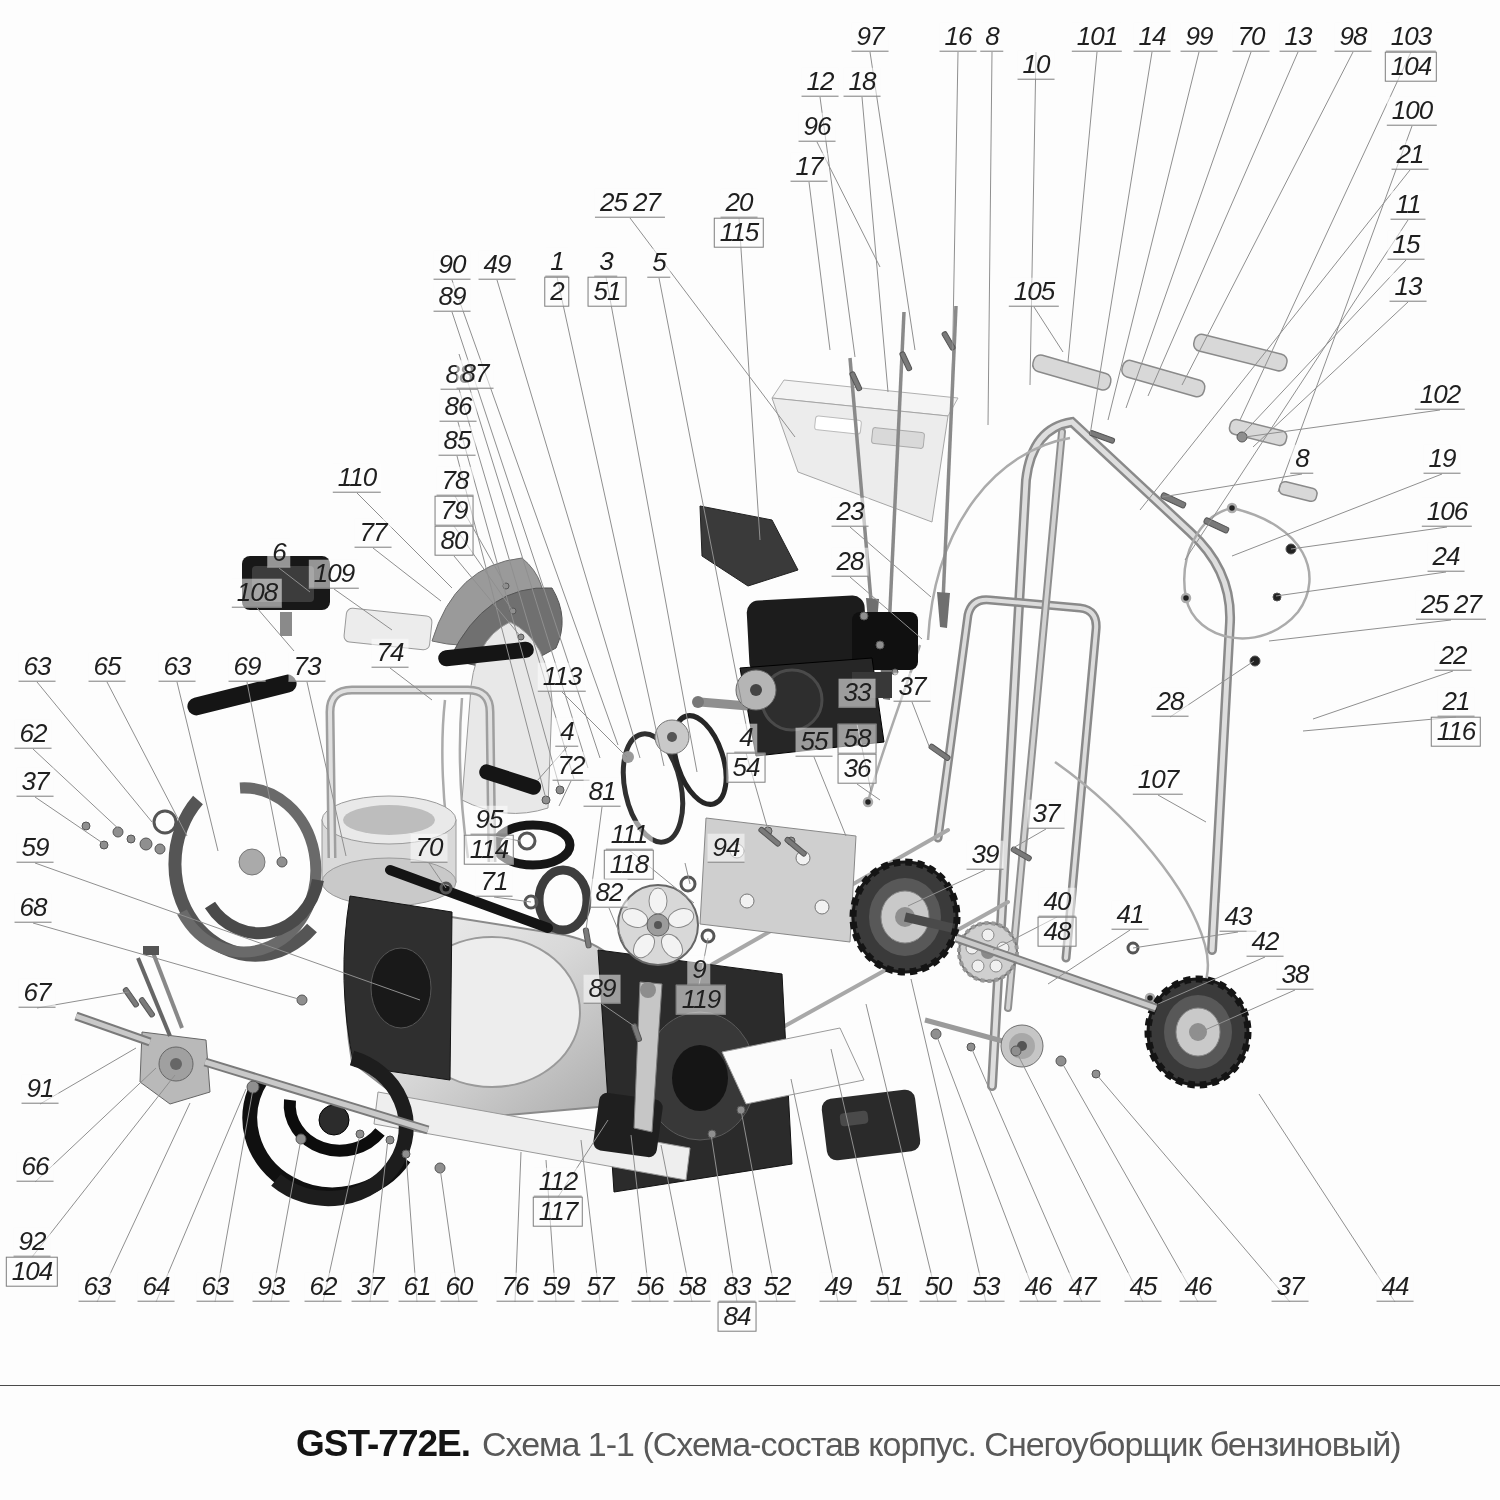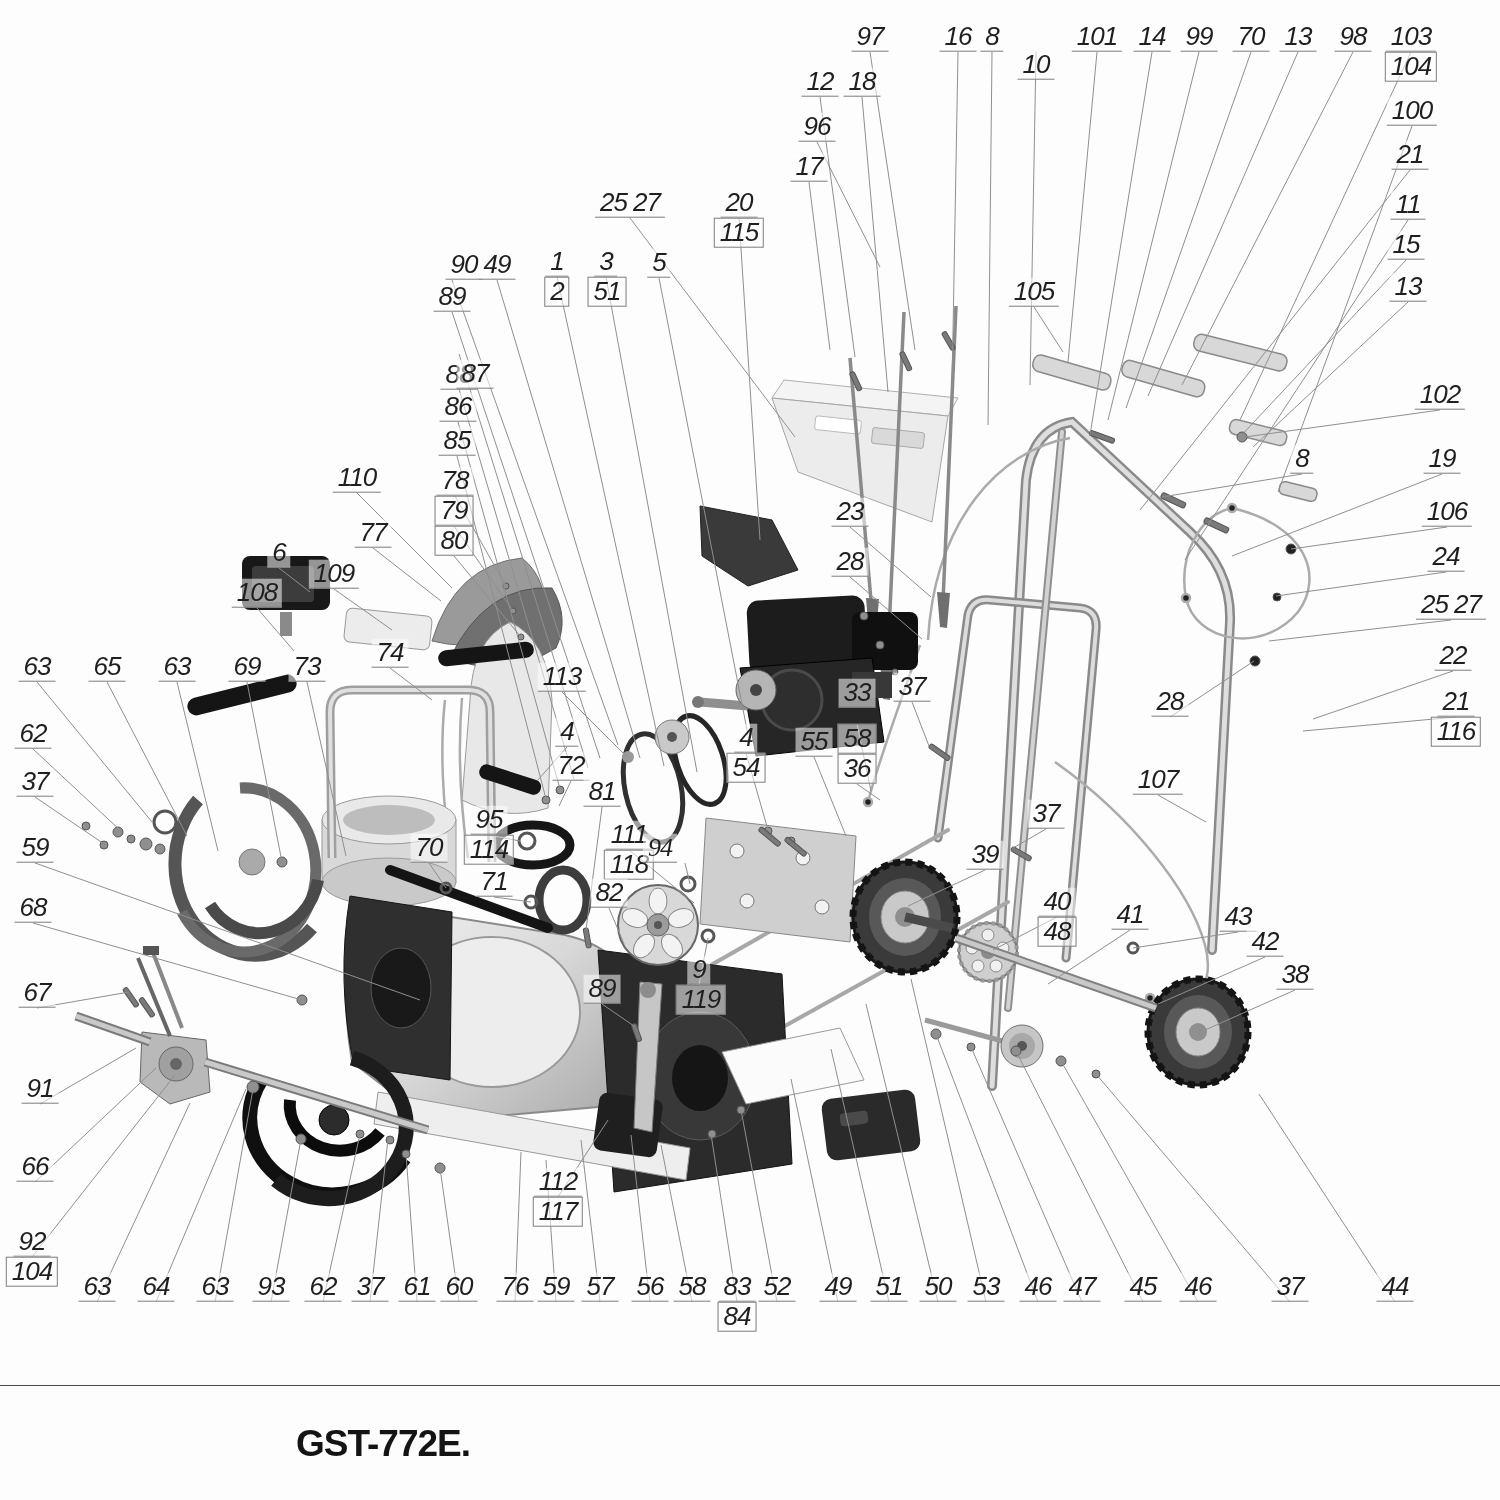--- a/index.html
+++ b/index.html
@@ -440,21 +440,21 @@
       <div class="callout" style="left: 809px; top: 182px;">17</div>
       <div class="callout" style="left: 1412px; top: 126px;">100</div>
       <div class="callout" style="left: 1410px; top: 170px;">21</div>
       <div class="callout" style="left: 1408px; top: 220px;">11</div>
       <div class="callout" style="left: 1406px; top: 260px;">15</div>
       <div class="callout" style="left: 1408px; top: 302px;">13</div>
       <div class="callout" style="left: 630px; top: 218px;">25 27</div>
       <div class="callout" style="left: 739px; top: 218px;">20</div>
       <div class="callout boxed" style="left: 739px; top: 248px;">115</div>
       <div class="callout" style="left: 1034px; top: 307px;">105</div>
-      <div class="callout" style="left: 464px; top: 280px;">90</div>
+      <div class="callout" style="left: 452px; top: 280px;">90</div>
       <div class="callout" style="left: 497px; top: 280px;">49</div>
       <div class="callout" style="left: 557px; top: 277px;">1</div>
       <div class="callout boxed" style="left: 557px; top: 307px;">2</div>
       <div class="callout" style="left: 606px; top: 277px;">3</div>
       <div class="callout boxed" style="left: 607px; top: 307px;">51</div>
       <div class="callout" style="left: 659px; top: 278px;">5</div>
       <div class="callout" style="left: 452px; top: 312px;">89</div>
       <div class="callout" style="left: 459px; top: 354px; margin-top: 36px;">88</div>
       <div class="callout" style="left: 475px; top: 389px;">87</div>
       <div class="callout" style="left: 458px; top: 422px;">86</div>
@@ -493,21 +493,21 @@
       <div class="callout" style="left: 567px; top: 747px;">4</div>
       <div class="callout" style="left: 571px; top: 781px;">72</div>
       <div class="callout" style="left: 602px; top: 807px;">81</div>
       <div class="callout" style="left: 489px; top: 835px;">95</div>
       <div class="callout boxed" style="left: 489px; top: 865px;">114</div>
       <div class="callout" style="left: 429px; top: 863px;">70</div>
       <div class="callout" style="left: 494px; top: 897px;">71</div>
       <div class="callout" style="left: 629px; top: 850px;">111</div>
       <div class="callout boxed" style="left: 629px; top: 880px;">118</div>
       <div class="callout" style="left: 609px; top: 908px;">82</div>
-      <div class="callout" style="left: 660px; top: 863px; font-family: Liberation Serif, serif;">94</div>
+      <div class="callout" style="left: 726px; top: 863px;">94</div>
       <div class="callout" style="left: 699px; top: 985px;">9</div>
       <div class="callout boxed" style="left: 701px; top: 1015px;">119</div>
       <div class="callout" style="left: 602px; top: 1004px;">89</div>
       <div class="callout" style="left: 985px; top: 870px;">39</div>
       <div class="callout" style="left: 1057px; top: 917px;">40</div>
       <div class="callout boxed" style="left: 1057px; top: 947px;">48</div>
       <div class="callout" style="left: 1130px; top: 930px;">41</div>
       <div class="callout" style="left: 1238px; top: 932px;">43</div>
       <div class="callout" style="left: 1265px; top: 957px;">42</div>
       <div class="callout" style="left: 1295px; top: 990px;">38</div>
@@ -551,15 +551,16 @@
       <div class="callout" style="left: 1082px; top: 1302px;">47</div>
       <div class="callout" style="left: 1143px; top: 1302px;">45</div>
       <div class="callout" style="left: 1198px; top: 1302px;">46</div>
       <div class="callout" style="left: 1290px; top: 1302px;">37</div>
       <div class="callout" style="left: 1395px; top: 1302px;">44</div>
     </div>
 
   <div class="footer">
     <div class="caption">
       <span class="model">GST-772E.</span>
+      <span class="scheme">Схема 1-1 (Схема-состав корпус. Снегоуборщик бензиновый)</span>
     </div>
   </div>
 </div>
 
 </body></html>

